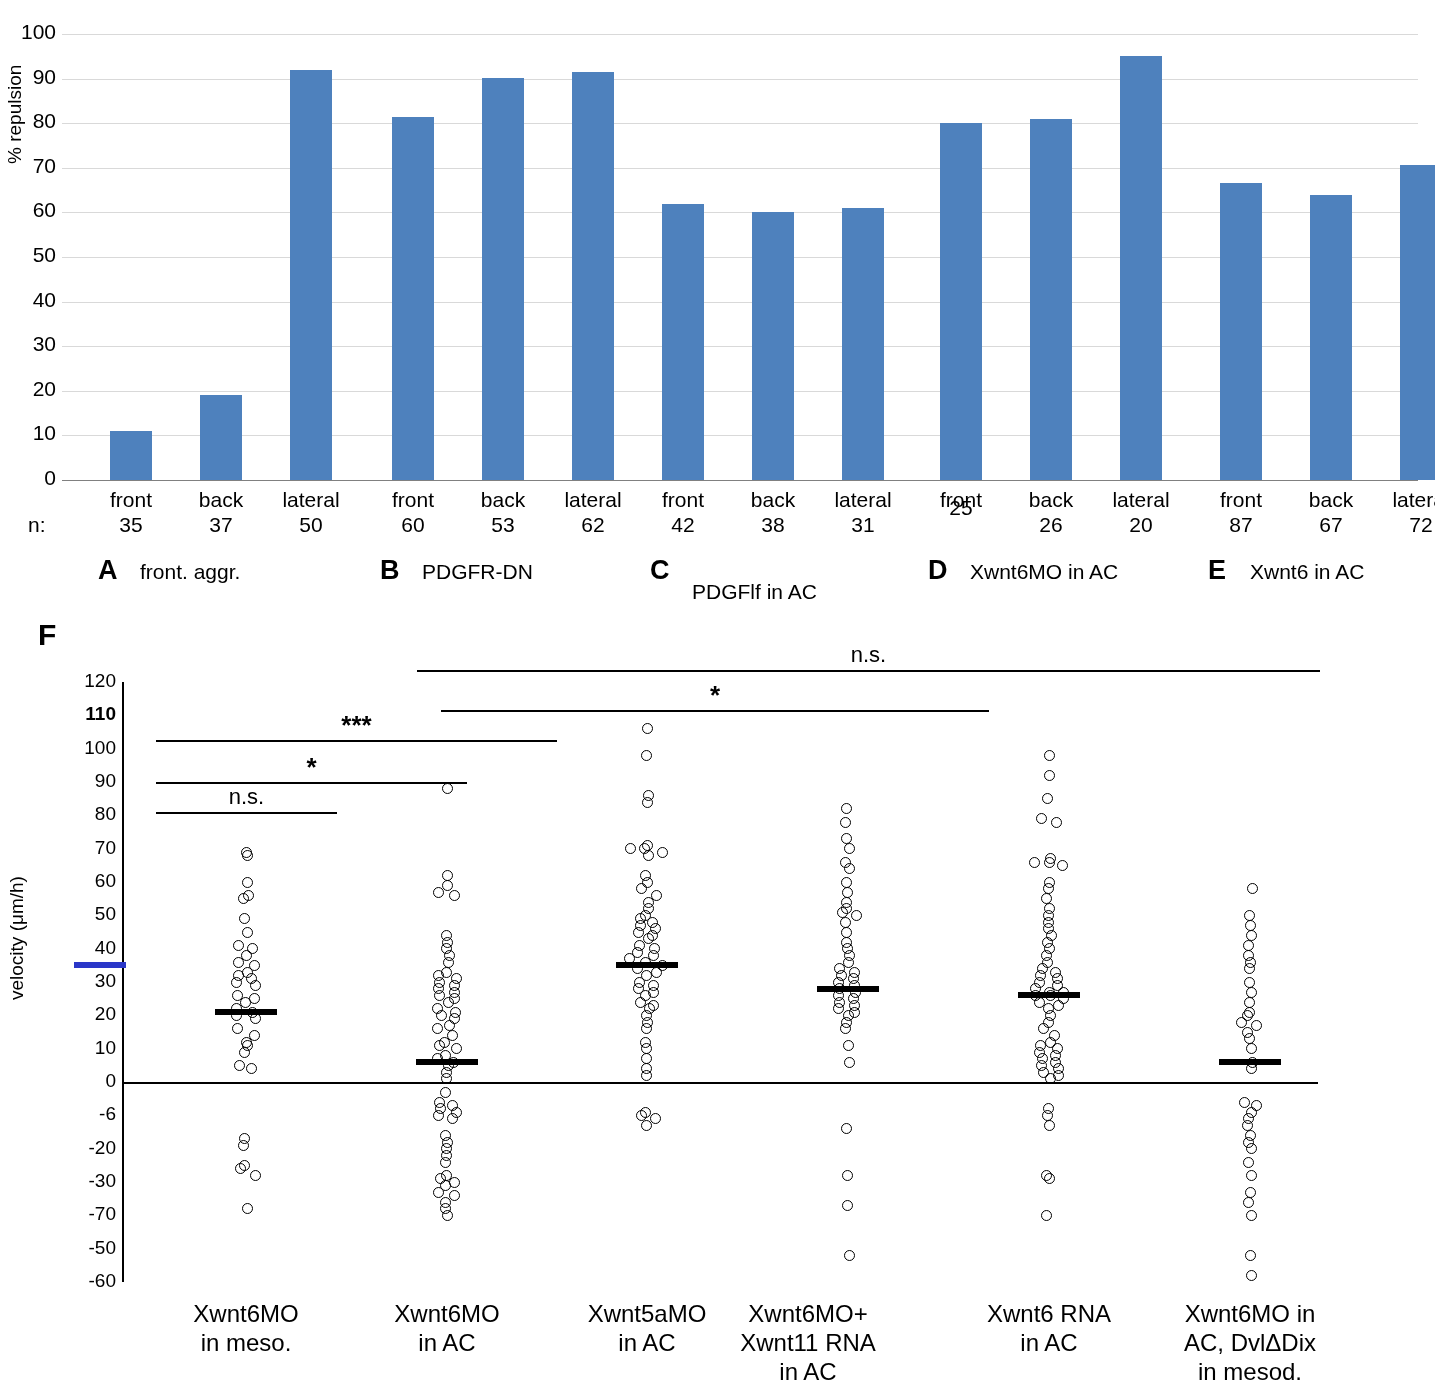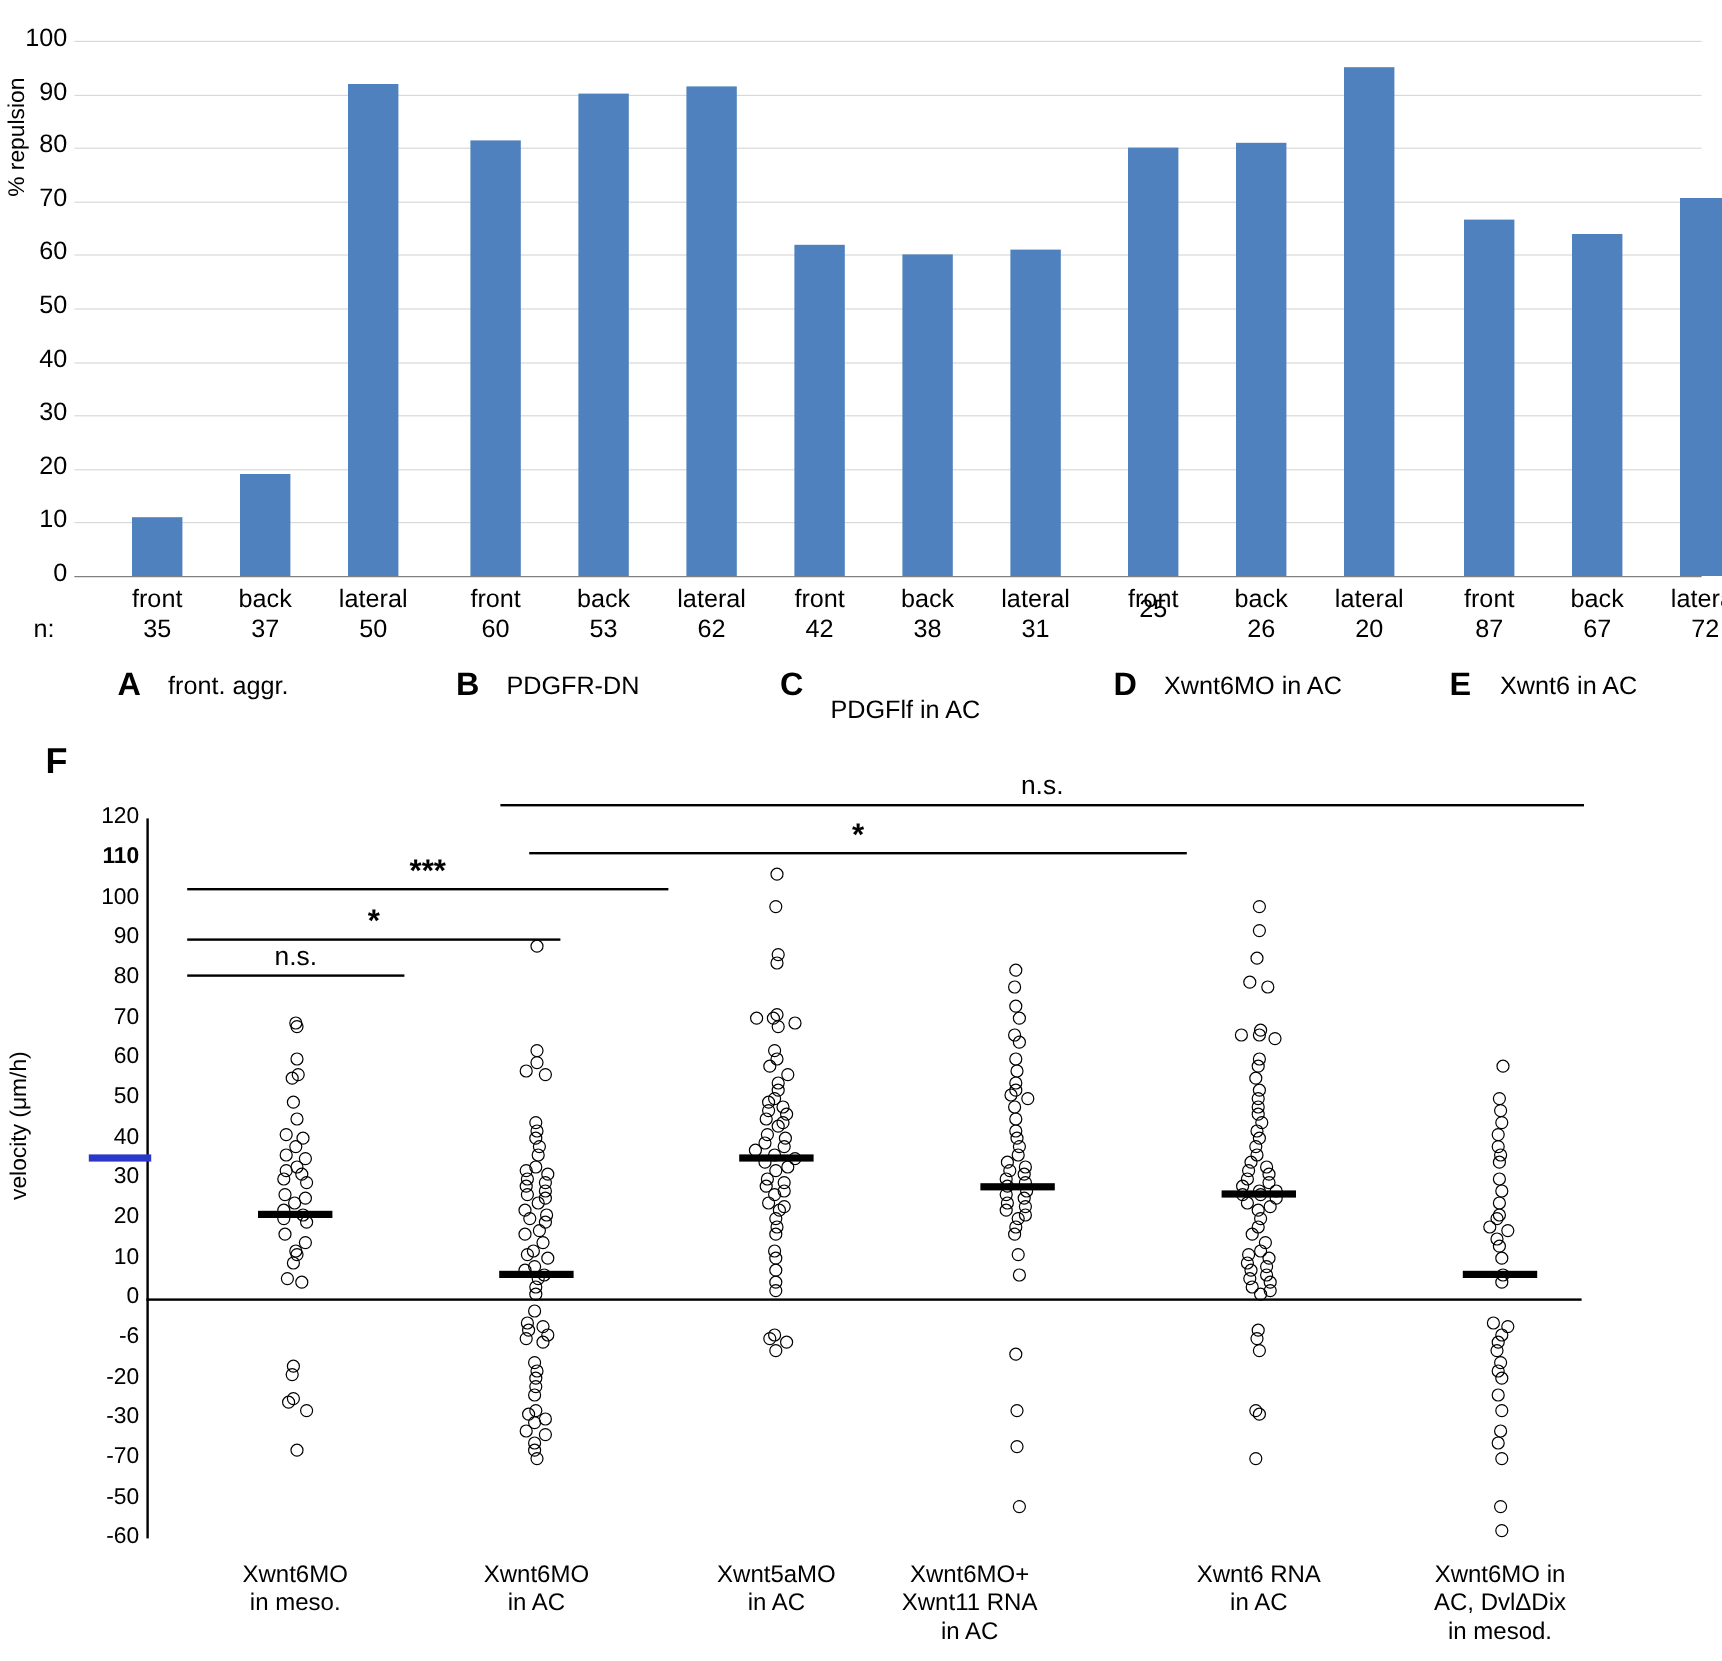--- a/index.html
+++ b/index.html
@@ -29,21 +29,21 @@
   #dot-yticks{position:absolute;left:44px;top:82px;width:72px;height:600px;}
   .dtick{position:absolute;right:0;font-size:19px;width:70px;text-align:right;line-height:1;}
   #dot-axisline{position:absolute;left:122px;width:1196px;height:2px;background:#000;}
   #dot-vaxis{position:absolute;left:122px;top:82px;width:2px;height:600px;background:#000;}
   .dot{position:absolute;width:11px;height:11px;border:1.5px solid #000;border-radius:50%;box-sizing:border-box;background:transparent;}
   .medbar{position:absolute;height:6px;background:#000;}
   .medbar.blue{background:#2a37c8;}
   .sigline{position:absolute;height:2px;background:#000;}
   .siglabel{position:absolute;font-size:22px;text-align:center;}
   .siglabel.star{font-size:26px;font-weight:bold;}
-  .xcat{position:absolute;font-size:20px;text-align:center;line-height:1.2;}
+  .xcat{position:absolute;font-size:24px;text-align:center;line-height:1.2;}
 </style>
 </head>
 <body>
 
 <div id="bar-panel">
   <div id="bar-ylabel">% repulsion</div>
   <div id="bar-yaxis-ticks">
       <div class="ytick" style="top: 433px;">0</div>
       <div class="ytick" style="top: 388.4px;">10</div>
       <div class="ytick" style="top: 343.8px;">20</div>

